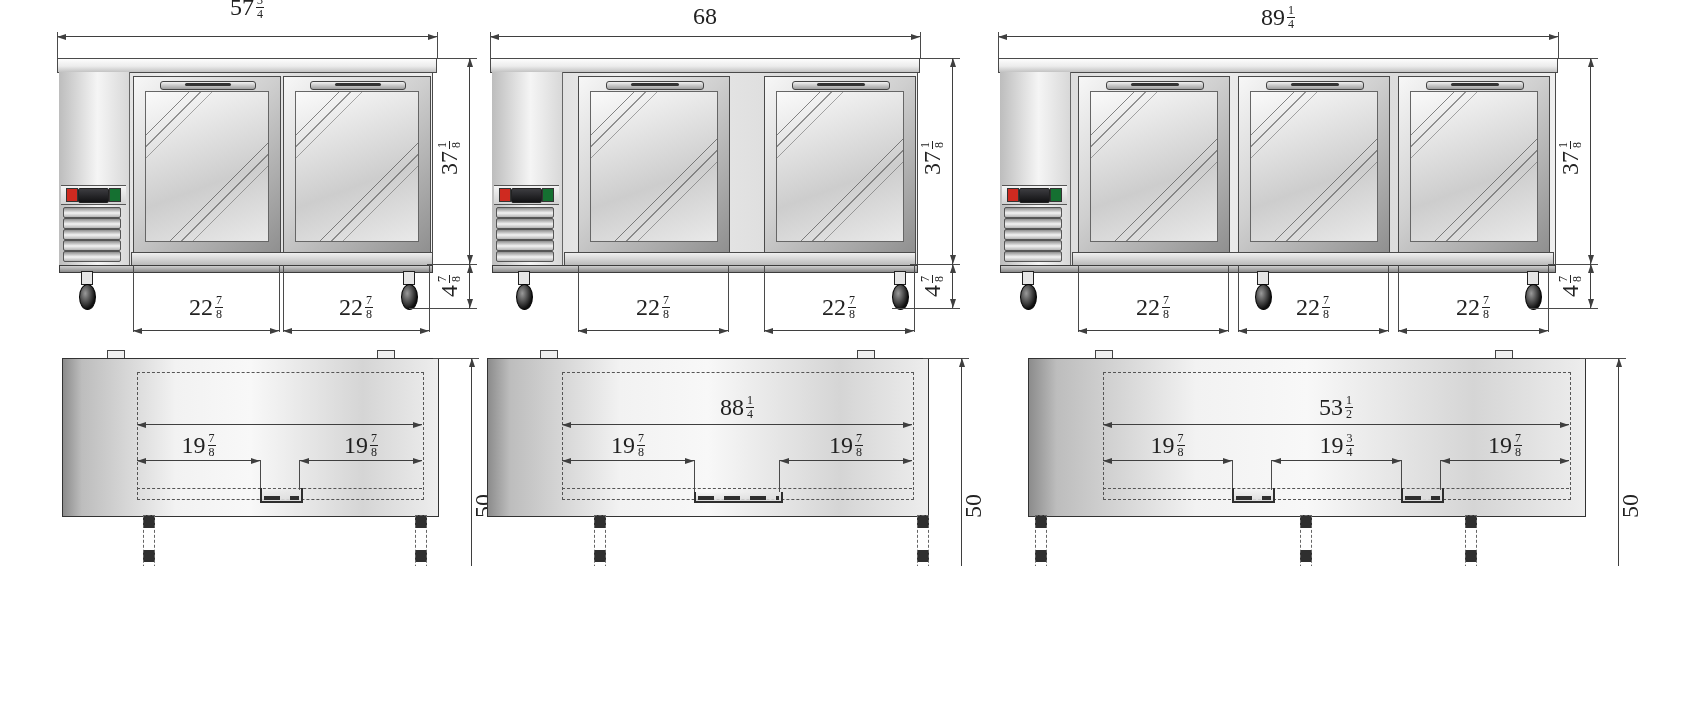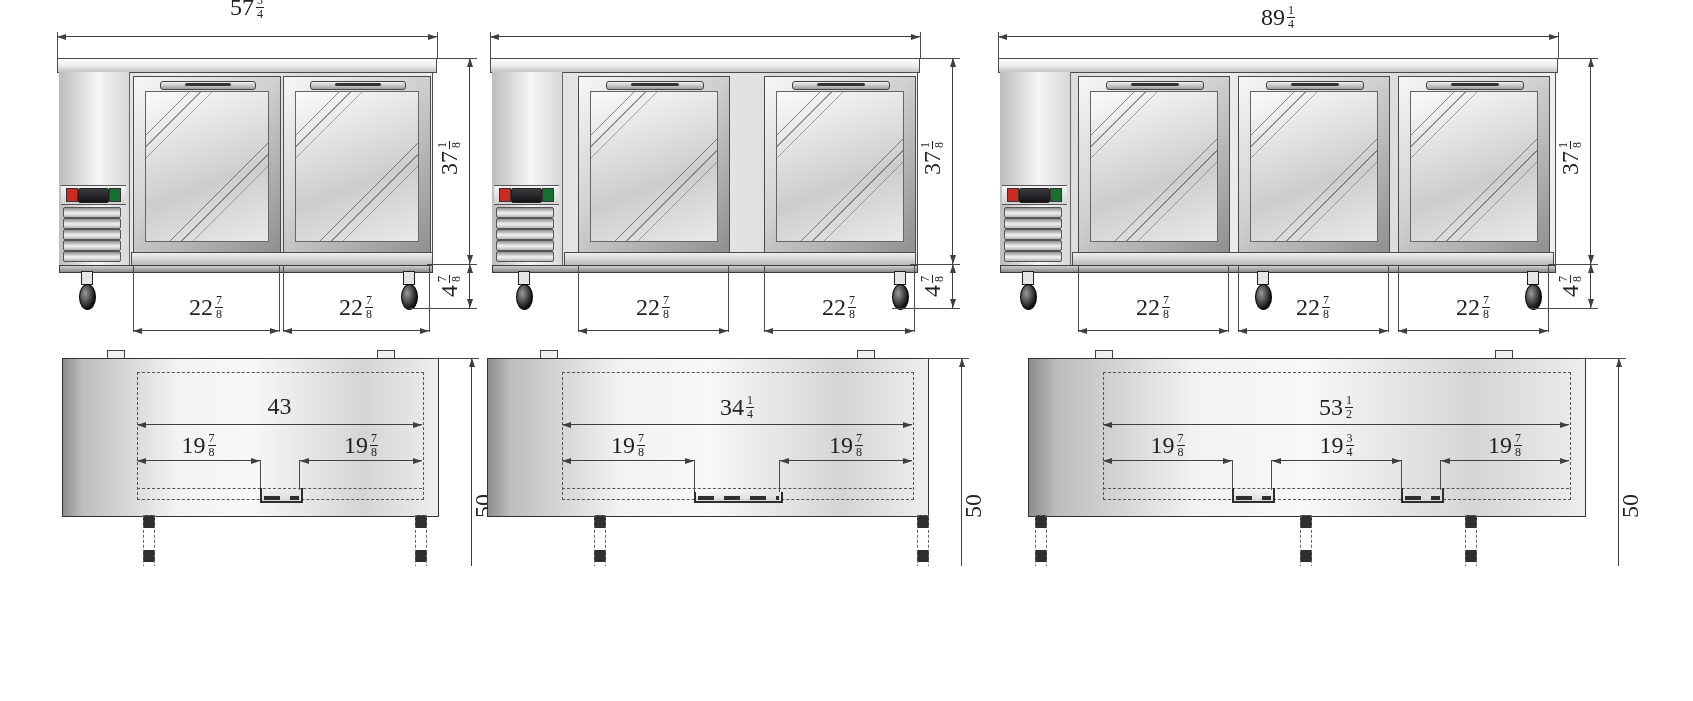--- a/index.html
+++ b/index.html
@@ -162,20 +162,25 @@
           <span class="w">4</span>
           <span class="frac">
             <span class="fn">7</span>
             <span class="fd">8</span>
           </span>
         </span>
     </div>
   </div>
 
   <div class="abs" style="left:490px;top:0;width:520px;height:340px">
+    <div class="abs lblw" style="left:115px;top:4px;width:200px">
+      <span class="dlbl">
+          <span class="w">68</span>
+        </span>
+    </div>
     <div class="dimh" style="left:0;top:36px;width:430px"></div>
     <div class="extv" style="left:0;top:32px;height:26px"></div>
     <div class="extv" style="left:430px;top:32px;height:26px"></div>
 
     <div class="abs counter" style="left:0;top:58px;width:428px;height:13px"></div>
     <div class="abs cab" style="left:2px;top:72px;width:424px;height:193px"></div>
     <div class="abs comp" style="left:2px;top:72px;width:70px;height:193px">
       <div class="ctrl" style="top:113px">
         <span class="btn-red"></span>
         <span class="disp"></span>
@@ -373,25 +378,20 @@
     </div>
   </div>
 
   <div class="abs" style="left:62px;top:340px;width:480px;height:335px">
     <div class="tab" style="left:45px;top:10px"></div>
     <div class="tab" style="left:315px;top:10px"></div>
     <div class="pbody" style="left:0;top:18px;width:375px;height:157px"></div>
     <div class="dashed" style="left:75px;top:32px;width:285px;height:126px"></div>
     <div class="dashline" style="left:75px;top:148px;width:285px"></div>
 
-    <div class="abs lblw" style="left:75px;top:54px;width:285px">
-      <span class="dlbl">
-          <span class="w">43</span>
-        </span>
-    </div>
     <div class="dimh" style="left:75px;top:84px;width:285px"></div>
 
     <div class="abs lblw" style="left:75px;top:92px;width:123px">
       <span class="dlbl">
           <span class="w">19</span>
           <span class="frac">
             <span class="fn">7</span>
             <span class="fd">8</span>
           </span>
         </span>
@@ -428,21 +428,21 @@
 
   <div class="abs" style="left:487px;top:340px;width:530px;height:335px">
     <div class="tab" style="left:53px;top:10px"></div>
     <div class="tab" style="left:370px;top:10px"></div>
     <div class="pbody" style="left:0;top:18px;width:440px;height:157px"></div>
     <div class="dashed" style="left:75px;top:32px;width:350px;height:126px"></div>
     <div class="dashline" style="left:75px;top:148px;width:350px"></div>
 
     <div class="abs lblw" style="left:75px;top:54px;width:350px">
       <span class="dlbl">
-          <span class="w">34</span>
+          <span class="w">88</span>
           <span class="frac">
             <span class="fn">1</span>
             <span class="fd">4</span>
           </span>
         </span>
     </div>
     <div class="dimh" style="left:75px;top:84px;width:350px"></div>
 
     <div class="abs lblw" style="left:75px;top:92px;width:132px">
       <span class="dlbl">

